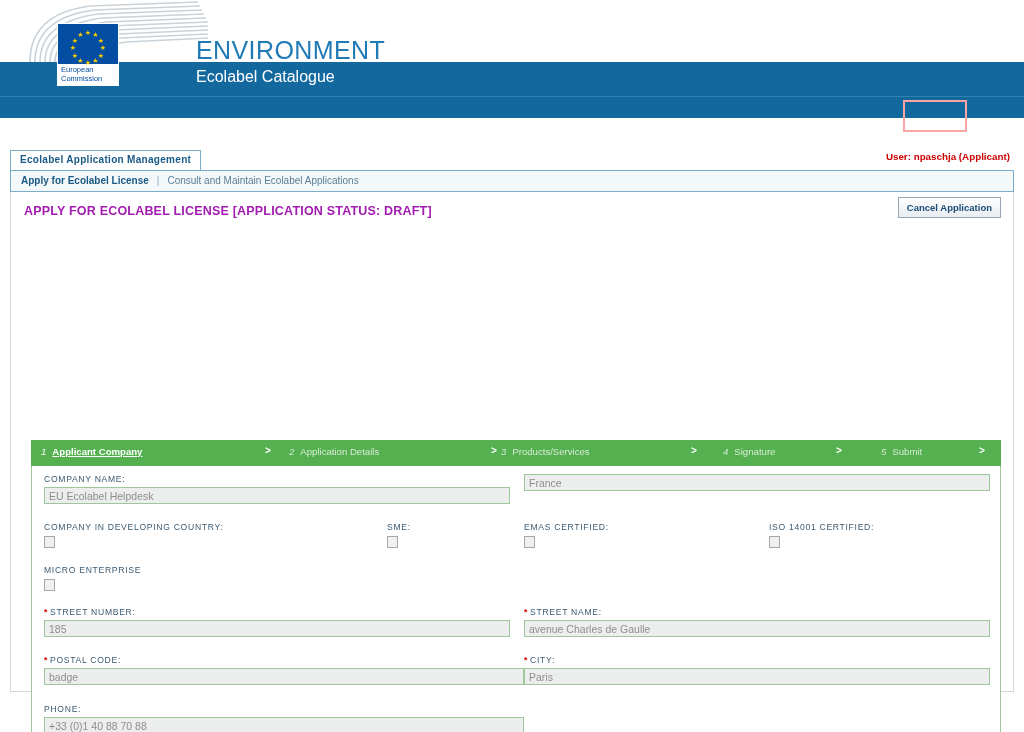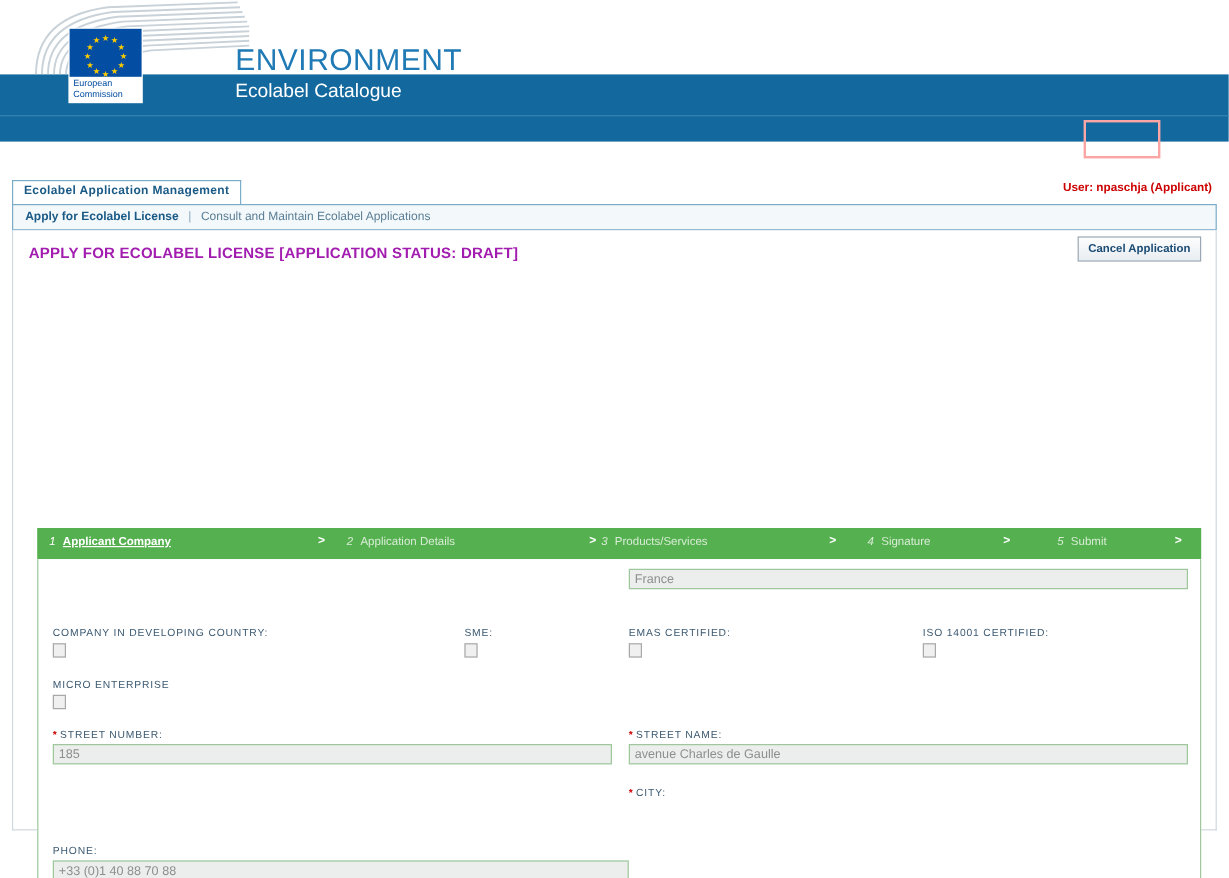--- a/index.html
+++ b/index.html
@@ -348,20 +348,24 @@
       </div>
       <div class="chev" style="left:805px">&gt;</div>
       <div class="step inactive" style="left:850px">
         <span class="num">5</span><span class="lbl">Submit</span>
       </div>
       <div class="chev" style="left:948px">&gt;</div>
     </div>
 
     <div class="form">
 
+      <div class="row" style="left:12px; top:8px; width:466px;">
+        <div class="flabel">COMPANY NAME:</div>
+        <input class="finput" type="text" value="EU Ecolabel Helpdesk" style="">
+      </div>
       <div class="row" style="left:492px; top:8px; width:466px;">
         <input class="finput" type="text" value="France" style="">
       </div>
 
       <div class="row" style="left:12px; top:56px;">
         <div class="flabel">COMPANY IN DEVELOPING COUNTRY:</div>
         <span class="cbox"></span>
       </div>
       <div class="row" style="left:355px; top:56px;">
         <div class="flabel">SME:</div>
@@ -383,22 +387,27 @@
 
       <div class="row" style="left:12px; top:141px; width:466px;">
         <div class="flabel"><span class="req">*</span><span>STREET NUMBER:</span></div>
         <input class="finput" type="text" value="185" style="">
       </div>
       <div class="row" style="left:492px; top:141px; width:466px;">
         <div class="flabel"><span class="req">*</span><span>STREET NAME:</span></div>
         <input class="finput" type="text" value="avenue Charles de Gaulle" style="">
       </div>
 
+      <div class="row" style="left:12px; top:189px; width:480px;">
+        <div class="flabel"><span class="req">*</span><span>POSTAL CODE:</span></div>
+        <input class="finput" type="text" value="badge" style="">
+      </div>
       <div class="row" style="left:492px; top:189px; width:466px;">
         <div class="flabel"><span class="req">*</span><span>CITY:</span></div>
+        <input class="finput" type="text" value="Paris" style="">
       </div>
 
       <div class="row" style="left:12px; top:238px; width:480px;">
         <div class="flabel">PHONE:</div>
         <input class="finput" type="text" value="+33 (0)1 40 88 70 88" style="">
       </div>
 
     </div>
   </div>
 </div>

